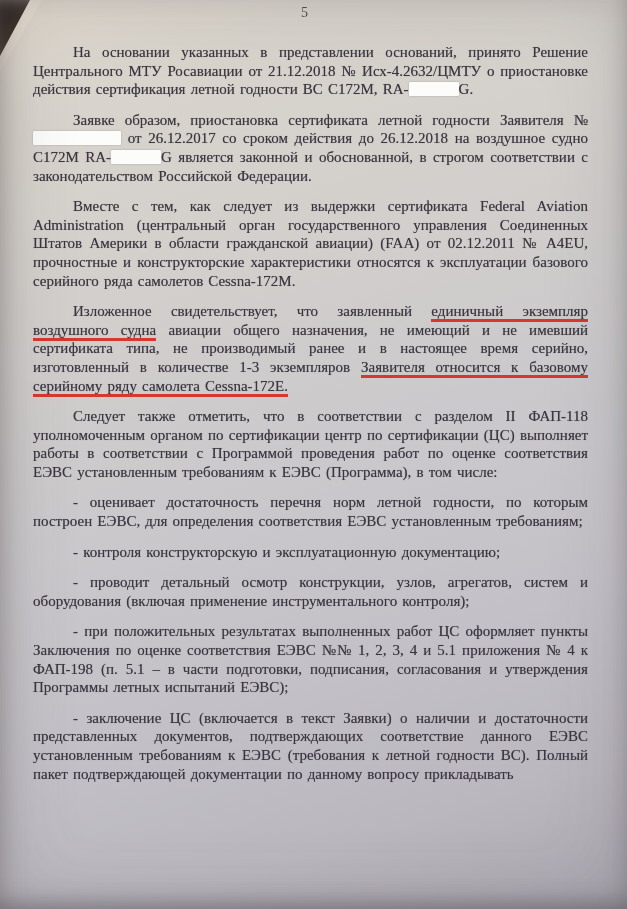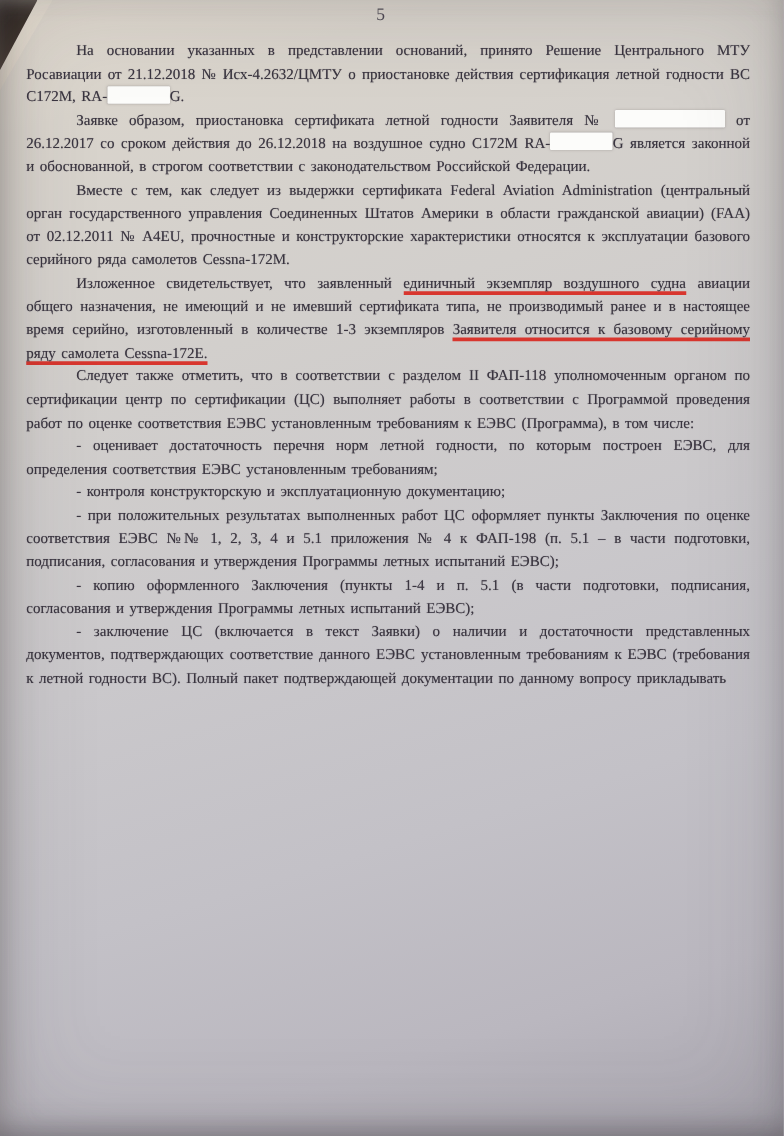--- a/index.html
+++ b/index.html
@@ -39,22 +39,22 @@
   .pagenum{
     position:absolute;top:5px;left:0;width:610px;text-align:center;
     font-size:14px;letter-spacing:1px;color:#4a4550;
   }
 
   .doc{
     position:absolute;top:31px;left:21px;width:579px;
     filter:blur(.24px);
   }
   .para{
-    margin:0;text-indent:40px;text-align:justify;
-    font-size:12px;line-height:18.6px;word-spacing:1.4px;
+    margin:12px;text-indent:40px;text-align:justify;
+    font-size:15px;line-height:18.6px;word-spacing:1.4px;
     text-shadow:0 0 .7px rgba(56,52,62,.55);
   }
   .runder{
     border-bottom:3px solid #d8362e;
     padding-bottom:0px;
   }
   .redact{
     display:inline-block;height:14px;background:#fcfcfa;
     vertical-align:-2px;border-radius:1px;
     box-shadow:0 0 2px rgba(125,120,124,.55);
@@ -72,17 +72,17 @@
   <div class="pagenum">5</div>
 
   <div class="doc">
       <p class="para"><span>На основании указанных в представлении оснований, принято Решение Центрального МТУ Росавиации от 21.12.2018 № Исх-4.2632/ЦМТУ о приостановке действия сертификация летной годности ВС С172М, RA-</span><span class="redact redact-short"></span><span>G.</span></p>
       <p class="para"><span>Заявке образом, приостановка сертификата летной годности Заявителя № </span><span class="redact redact-long"></span><span> от 26.12.2017 со сроком действия до 26.12.2018 на воздушное судно С172М RA-</span><span class="redact redact-short"></span><span>G является законной и обоснованной, в строгом соответствии с законодательством Российской Федерации.</span></p>
       <p class="para"><span>Вместе с тем, как следует из выдержки сертификата Federal Aviation Administration (центральный орган государственного управления Соединенных Штатов Америки в области гражданской авиации) (FAA) от 02.12.2011 № A4EU, прочностные и конструкторские характеристики относятся к эксплуатации базового серийного ряда самолетов Cessna-172M.</span></p>
       <p class="para"><span>Изложенное свидетельствует, что заявленный </span><span class="runder">единичный экземпляр воздушного судна</span><span> авиации общего назначения, не имеющий и не имевший сертификата типа, не производимый ранее и в настоящее время серийно, изготовленный в количестве 1-3 экземпляров </span><span class="runder">Заявителя относится к базовому серийному ряду самолета Cessna-172E.</span></p>
       <p class="para"><span>Следует также отметить, что в соответствии с разделом II ФАП-118 уполномоченным органом по сертификации центр по сертификации (ЦС) выполняет работы в соответствии с Программой проведения работ по оценке соответствия ЕЭВС установленным требованиям к ЕЭВС (Программа), в том числе:</span></p>
       <p class="para"><span>- оценивает достаточность перечня норм летной годности, по которым построен ЕЭВС, для определения соответствия ЕЭВС установленным требованиям;</span></p>
       <p class="para"><span>- контроля конструкторскую и эксплуатационную документацию;</span></p>
+      <p class="para"><span>- проводит детальный осмотр конструкции, узлов, агрегатов, систем и оборудования (включая применение инструментального контроля);</span></p>
       <p class="para"><span>- при положительных результатах выполненных работ ЦС оформляет пункты Заключения по оценке соответствия ЕЭВС №№ 1, 2, 3, 4 и 5.1 приложения № 4 к ФАП-198 (п. 5.1 – в части подготовки, подписания, согласования и утверждения Программы летных испытаний ЕЭВС);</span></p>
-      <p class="para"><span>- копию оформленного Заключения (пункты 1-4 и п. 5.1 (в части подготовки, подписания, согласования и утверждения Программы летных испытаний ЕЭВС);</span></p>
       <p class="para"><span>- заключение ЦС (включается в текст Заявки) о наличии и достаточности представленных документов, подтверждающих соответствие данного ЕЭВС установленным требованиям к ЕЭВС (требования к летной годности ВС). Полный пакет подтверждающей документации по данному вопросу прикладывать</span></p>
     </div>
 </div>
 
 </body></html>

